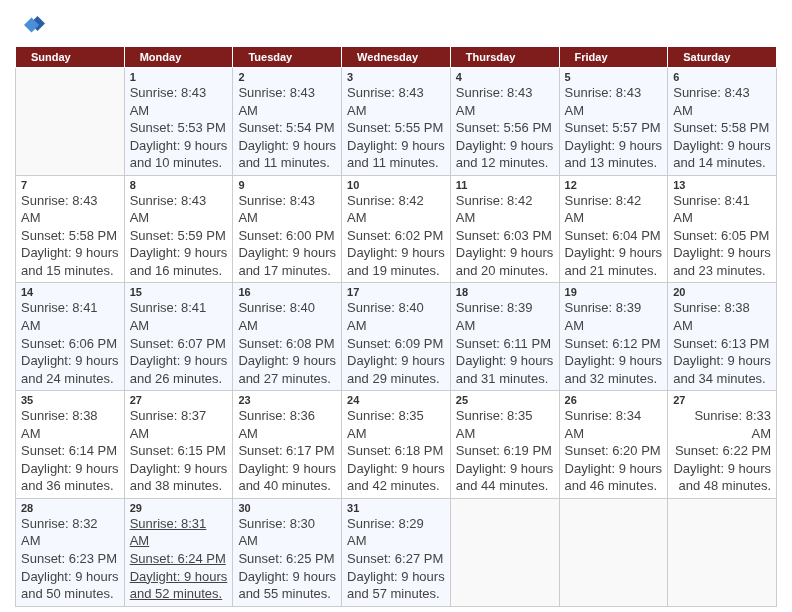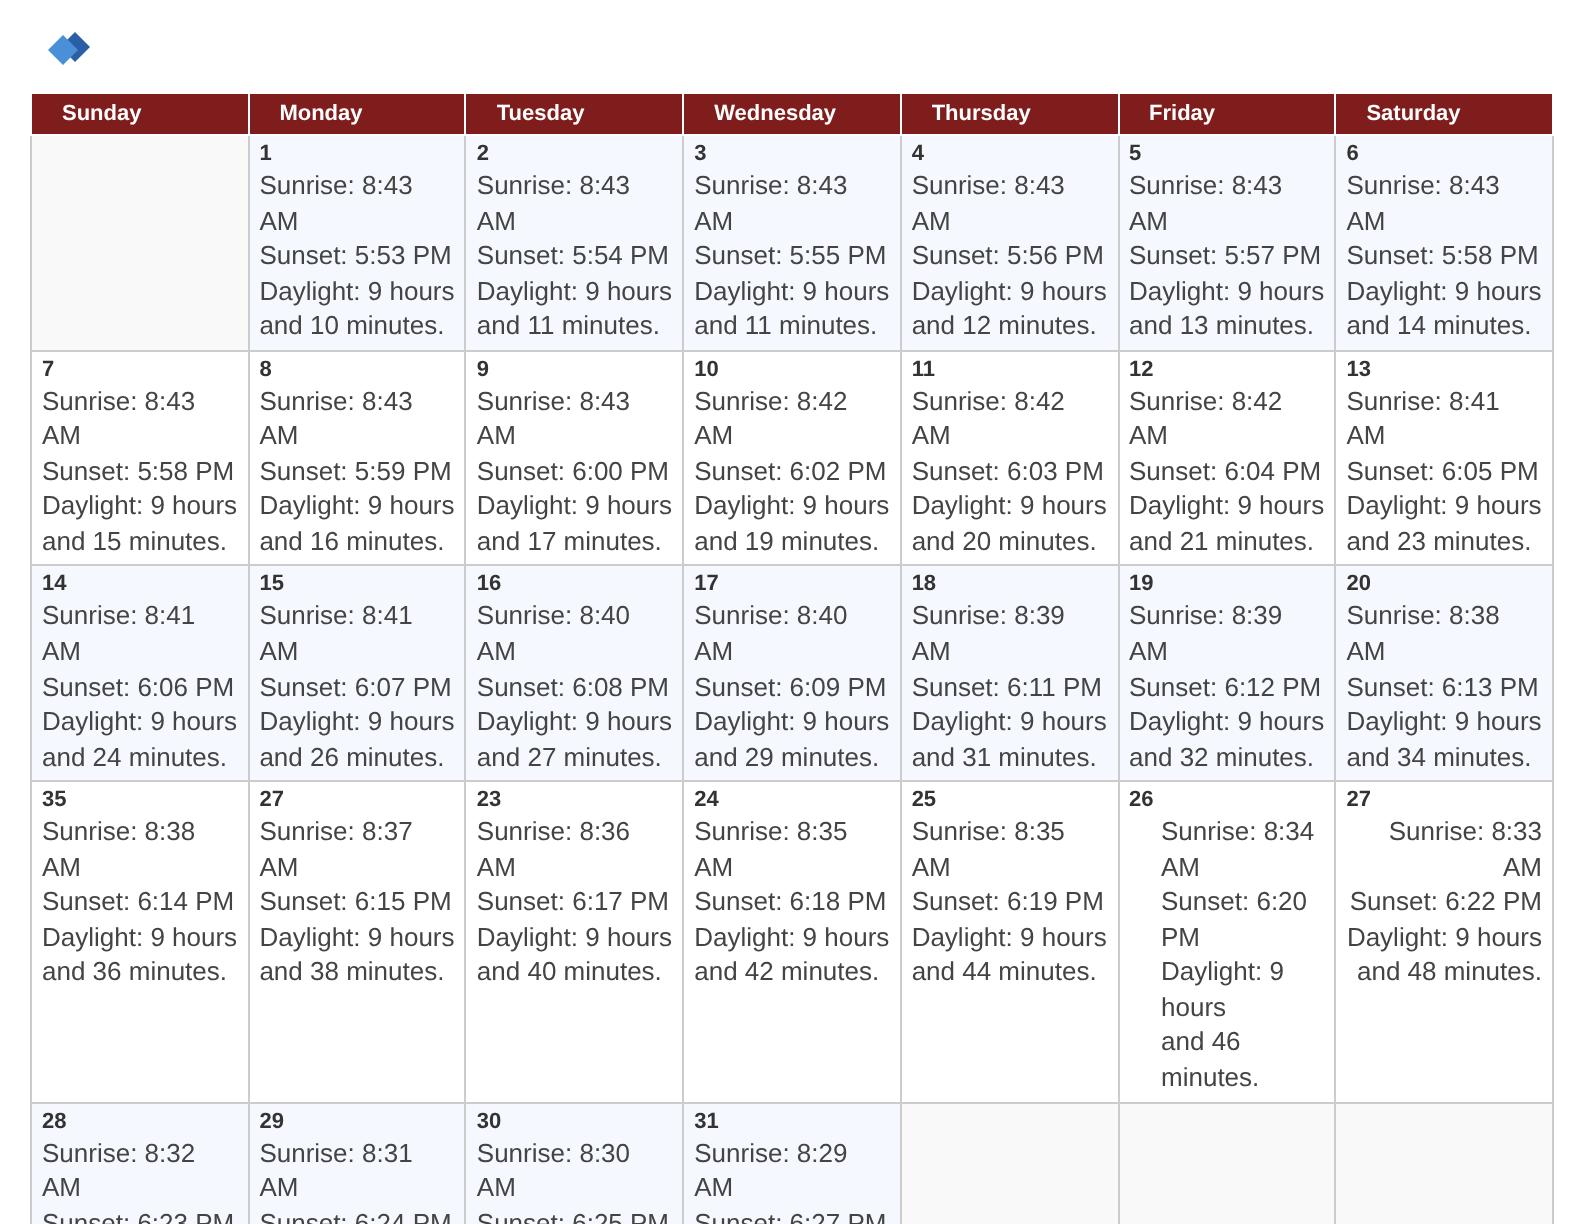--- a/index.html
+++ b/index.html
@@ -303,21 +303,21 @@
           </td>
           <td>
             <span class="day-number">25</span>
             <div class="day-info" style="white-space: pre-line;">Sunrise: 8:35 AM
 Sunset: 6:19 PM
 Daylight: 9 hours
 and 44 minutes.</div>
           </td>
           <td>
             <span class="day-number">26</span>
-            <div class="day-info" style="white-space: pre-line; margin-left: 16px;">Sunrise: 8:34 AM
+            <div class="day-info" style="white-space: pre-line;">Sunrise: 8:34 AM
 Sunset: 6:20 PM
 Daylight: 9 hours
 and 46 minutes.</div>
           </td>
           <td>
             <span class="day-number">27</span>
             <div class="day-info" style="white-space: pre-line; text-align: right;">Sunrise: 8:33 AM
 Sunset: 6:22 PM
 Daylight: 9 hours
 and 48 minutes.</div>
@@ -326,21 +326,21 @@
         <tr>
           <td>
             <span class="day-number">28</span>
             <div class="day-info" style="white-space: pre-line;">Sunrise: 8:32 AM
 Sunset: 6:23 PM
 Daylight: 9 hours
 and 50 minutes.</div>
           </td>
           <td>
             <span class="day-number">29</span>
-            <div class="day-info" style="white-space: pre-line;">Sunrise: 8:31 AM
+            <div class="day-info" style="white-space: pre-line; text-decoration: underline;">Sunrise: 8:31 AM
 Sunset: 6:24 PM
 Daylight: 9 hours
 and 52 minutes.</div>
           </td>
           <td>
             <span class="day-number">30</span>
             <div class="day-info" style="white-space: pre-line;">Sunrise: 8:30 AM
 Sunset: 6:25 PM
 Daylight: 9 hours
 and 55 minutes.</div>

